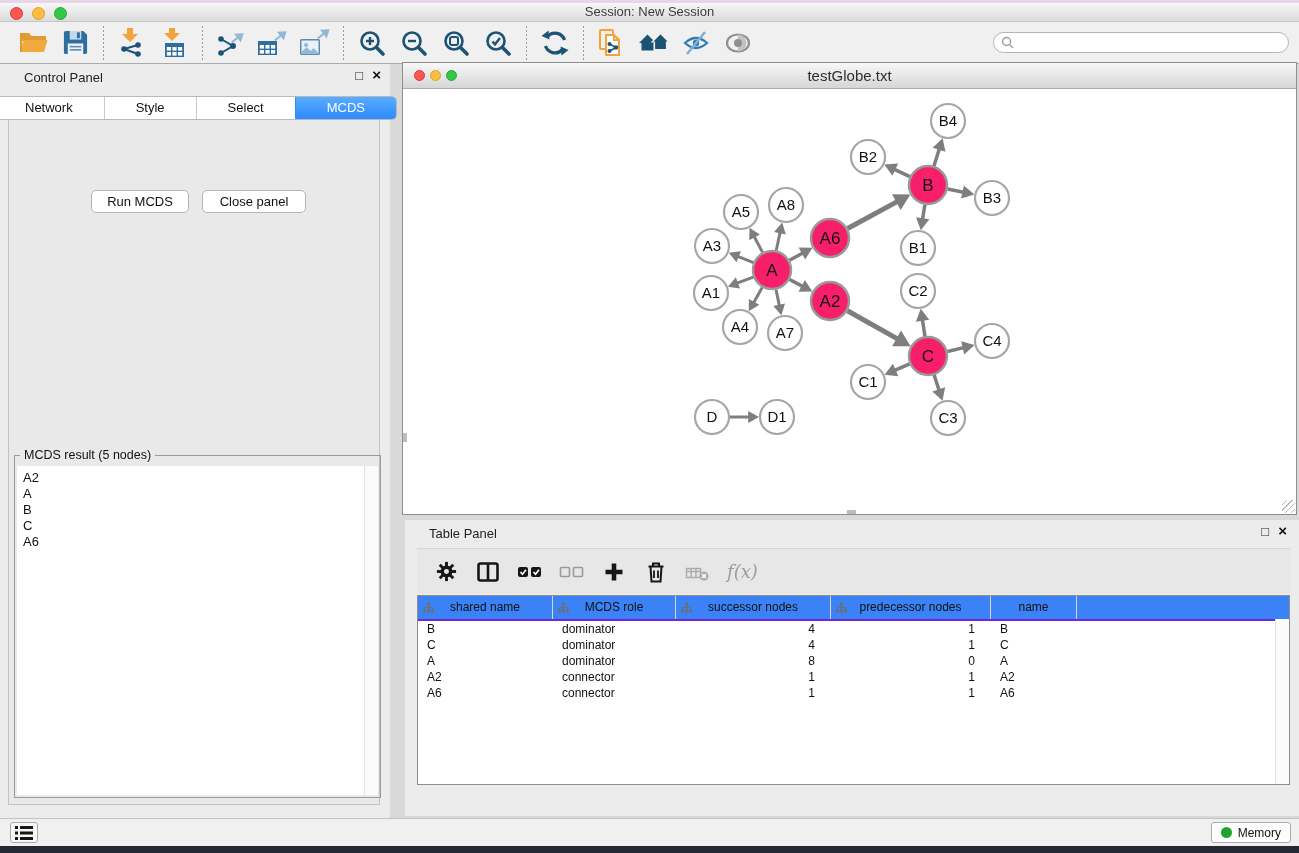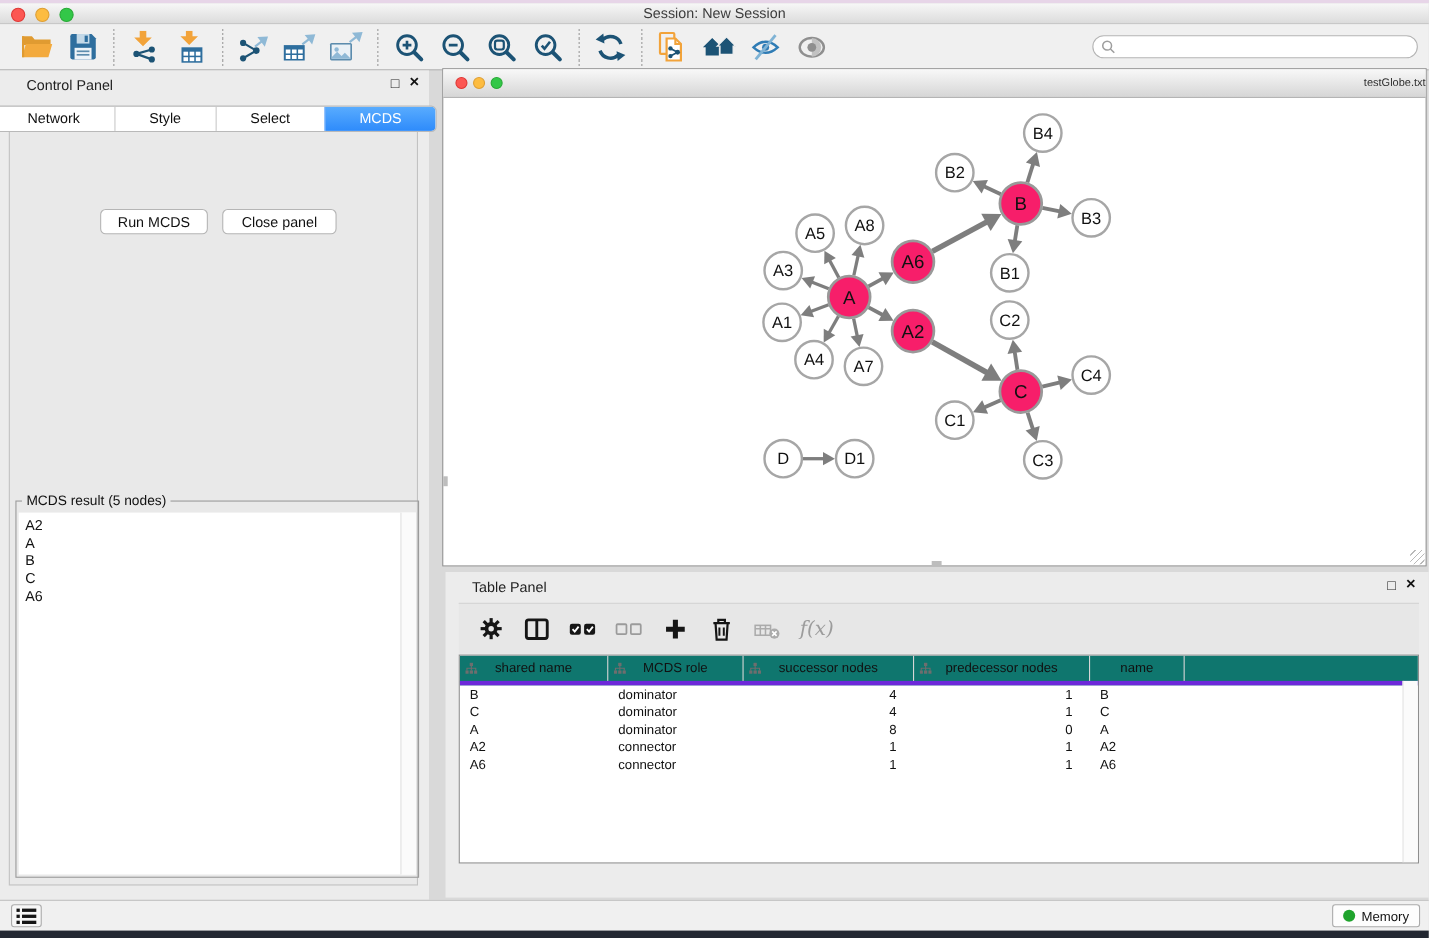--- a/index.html
+++ b/index.html
@@ -38,37 +38,37 @@
   .cp-btn{position:absolute;top:126px;height:23px;background:#fff;border:1px solid #B5B5B5;border-radius:5px;font-size:13px;color:#111;font-family:"Liberation Sans",sans-serif;}
   .btn-run{left:91px;width:98px;} .btn-close{left:202px;width:104px;}
   .mcds-group{position:absolute;left:14px;top:391px;width:367px;height:343px;border:1px solid #9B9B9B;box-sizing:border-box;}
   .mcds-title{position:absolute;top:-8px;left:5px;background:#E9E9E9;padding:0 4px;font-size:12.5px;color:#111;}
   .mcds-list{position:absolute;left:2px;top:10px;right:2px;bottom:2px;background:#fff;font-size:13px;padding:4px 0 0 6px;box-sizing:border-box;}
   .mcds-item{height:16px;line-height:16px;color:#111;}
   .mcds-scroll{position:absolute;right:2px;top:10px;bottom:2px;width:13px;background:#FBFBFB;border-left:1px solid #E2E2E2;}
   
   .network-window{position:absolute;left:402px;top:62px;width:895px;height:453px;background:#fff;border:1px solid #8E8E8E;box-sizing:border-box;}
   .nw-titlebar{position:absolute;left:0;top:0;right:0;height:25px;background:linear-gradient(#F8F8F8,#D6D6D6);border-bottom:1px solid #ACACAC;}
-  .nw-title{text-align:right;line-height:25px;font-size:10px;color:#2F2F2F;}
+  .nw-title{text-align:center;line-height:25px;font-size:15px;color:#2F2F2F;}
   .nw-tl{position:absolute;top:7px;width:11px;height:11px;border-radius:50%;box-sizing:border-box;}
   .nw-tl.red{left:11px;background:#FC5753;border:1px solid #DF3734;}
   .nw-tl.yellow{left:27px;background:#FDBC40;border:1px solid #DE9F34;}
   .nw-tl.green{left:43px;background:#33C748;border:1px solid #27AA35;}
   .nw-canvas{position:absolute;left:0;top:25px;width:893px;height:426px;}
   .grip{position:absolute;right:1px;bottom:1px;width:13px;height:13px;background:repeating-linear-gradient(135deg,transparent 0 3px,#B9B9B9 3px 4px);}
   .edge-mark-left{position:absolute;left:0;top:370px;width:4px;height:9px;background:#BDBDBD;}
   .edge-mark-bottom{position:absolute;left:444px;bottom:0;width:9px;height:4px;background:#BDBDBD;}
   
   .table-panel{position:absolute;left:405px;top:520px;width:894px;height:296px;background:#ECECEC;}
   .tp-float{right:30px;} .tp-close{right:12px;}
   .tp-toolbar{position:absolute;left:12px;top:28px;right:9px;height:46px;background:#E7E7E7;border-top:1px solid #D4D4D4;display:flex;align-items:center;gap:16px;padding-left:16px;box-sizing:border-box;}
   .ti{display:flex;align-items:center;justify-content:center;min-width:26px;height:28px;background:none;border:none;padding:0;}
   .fx{font-family:"DejaVu Serif",serif;font-style:italic;font-size:18px;color:#9C9C9C;}
   .tp-table{position:absolute;left:12px;top:75px;right:9px;bottom:31px;background:#fff;border:1px solid #8E8E8E;box-sizing:border-box;overflow:hidden;}
-  .tbl-header{display:flex;height:23px;background:#0f766e;border-bottom:4px solid #6d28d9;}
+  .tbl-header{display:flex;height:23px;background:#3b82f6;border-bottom:2px solid #6d28d9;}
   .th{position:relative;font-size:12px;color:#111;text-align:center;line-height:23px;border-right:1px solid #D6D6D6;box-sizing:border-box;white-space:nowrap;}
   .th .hicon{position:absolute;left:5px;top:6px;}
   .th.filler{flex:1;border-right:none;}
   .tbl-row{display:flex;height:16px;font-size:12px;line-height:16px;color:#111;}
   .td{box-sizing:border-box;white-space:nowrap;}
   .td.left{padding-left:9px;text-align:left;}
   .td.right{padding-right:16px;text-align:right;}
   .tbl-scroll{position:absolute;right:0;top:23px;bottom:0;width:13px;background:#FBFBFB;border-left:1px solid #E3E3E3;}
   .tp-tabs{position:absolute;left:50%;transform:translateX(-50%);top:270px;display:flex;height:20px;border:1px solid #BDBDBD;border-radius:5px;overflow:hidden;background:#fff;}
   .tp-tab{padding:0 12px;line-height:20px;font-size:12.5px;color:#111;border-left:1px solid #C9C9C9;white-space:nowrap;}

